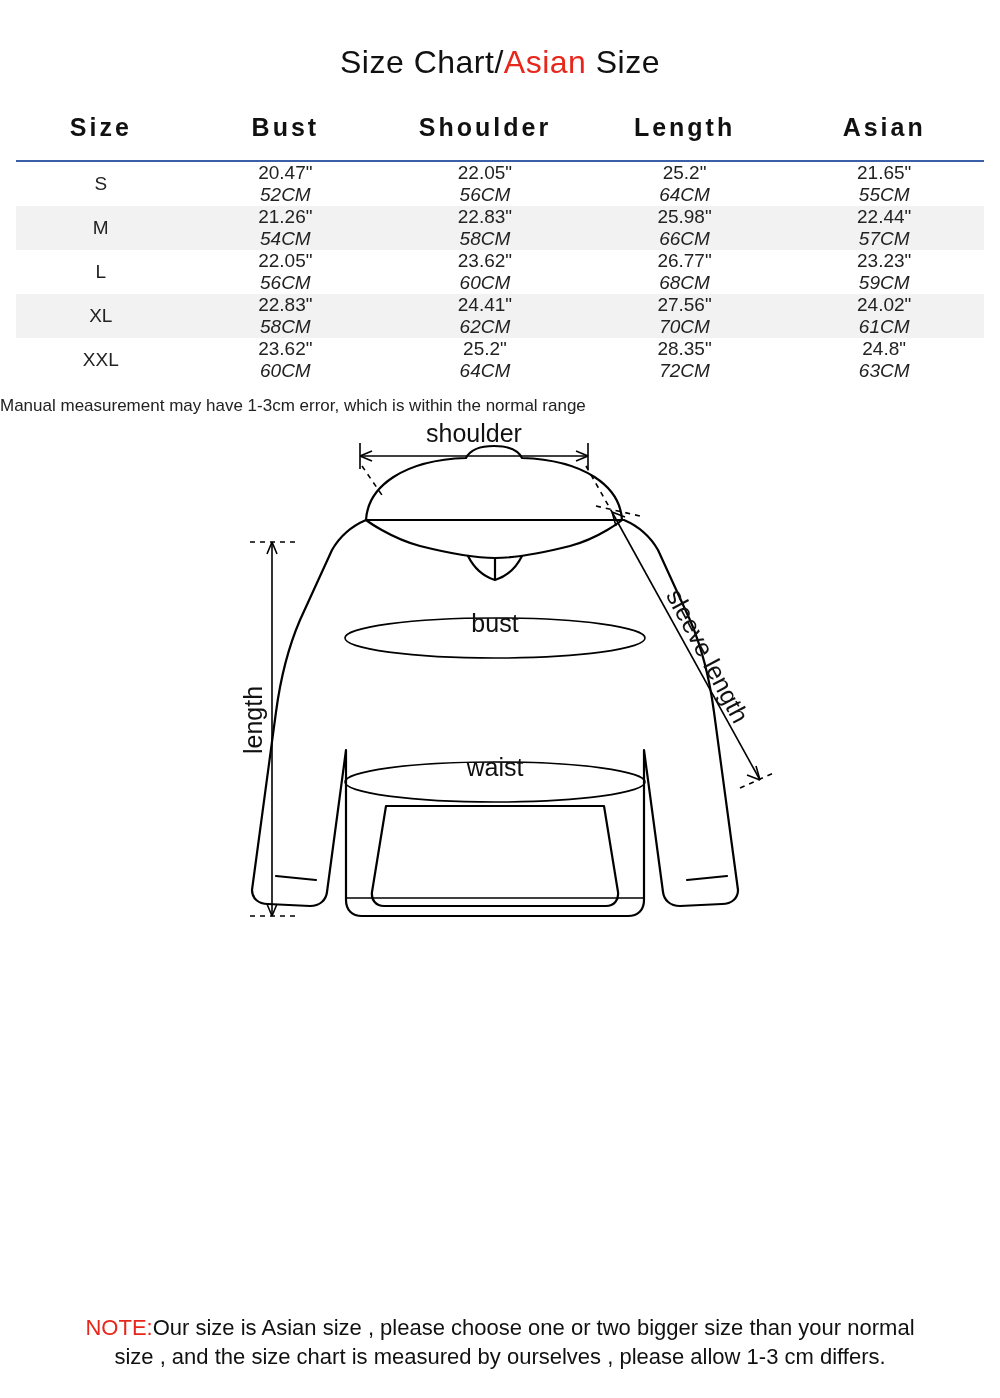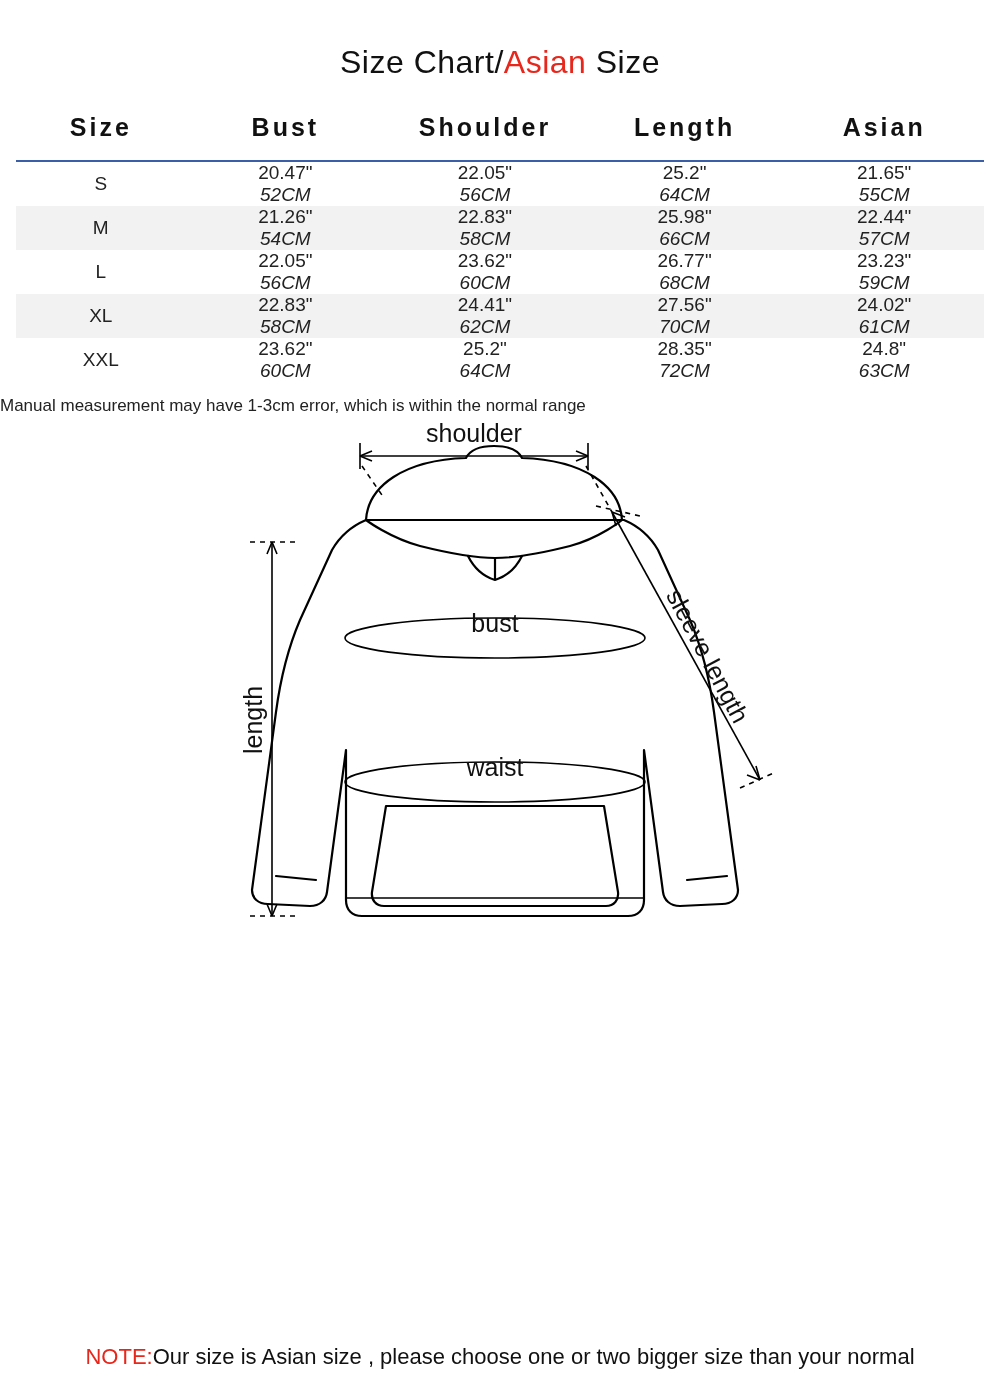--- a/index.html
+++ b/index.html
@@ -264,13 +264,14 @@
     <text x="474" y="22" text-anchor="middle" font-family="Liberation Sans, sans-serif" font-size="25" fill="#111">shoulder</text>
     <text x="495" y="212" text-anchor="middle" font-family="Liberation Sans, sans-serif" font-size="25" fill="#111">bust</text>
     <text x="495" y="356" text-anchor="middle" font-family="Liberation Sans, sans-serif" font-size="25" fill="#111">waist</text>
     <text x="262" y="300" text-anchor="middle" font-family="Liberation Sans, sans-serif" font-size="25" fill="#111" transform="rotate(-90 262 300)">length</text>
     <text x="700" y="240" text-anchor="middle" font-family="Liberation Sans, sans-serif" font-size="25" fill="#111" transform="rotate(62 700 240)">sleeve length</text>
   </svg>
 </div>
 
 <div class="footer-note">
   <span class="red">NOTE:</span><span>Our size is Asian size , please choose one or two bigger size than your normal</span><br>
+  <span>size , and the size chart is measured by ourselves , please allow 1-3 cm differs.</span>
 </div>
 
 </body></html>

